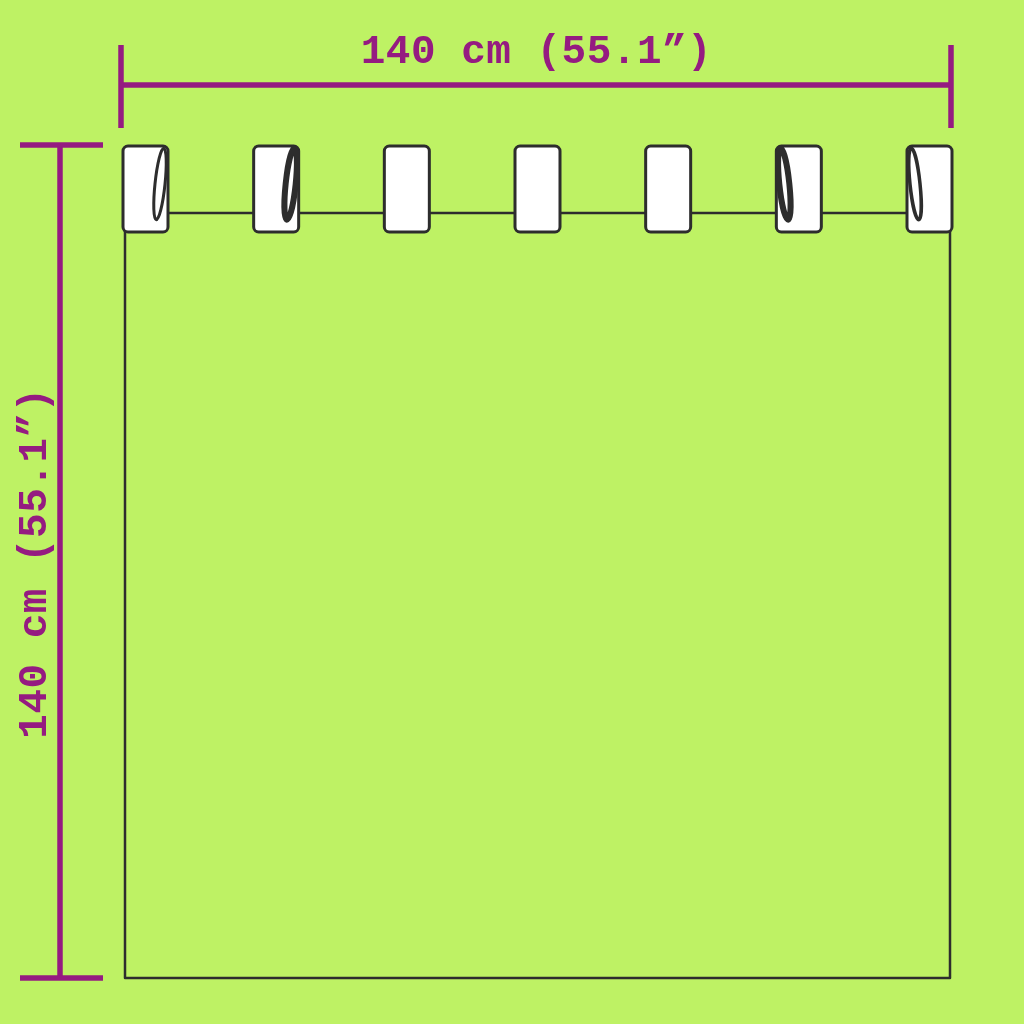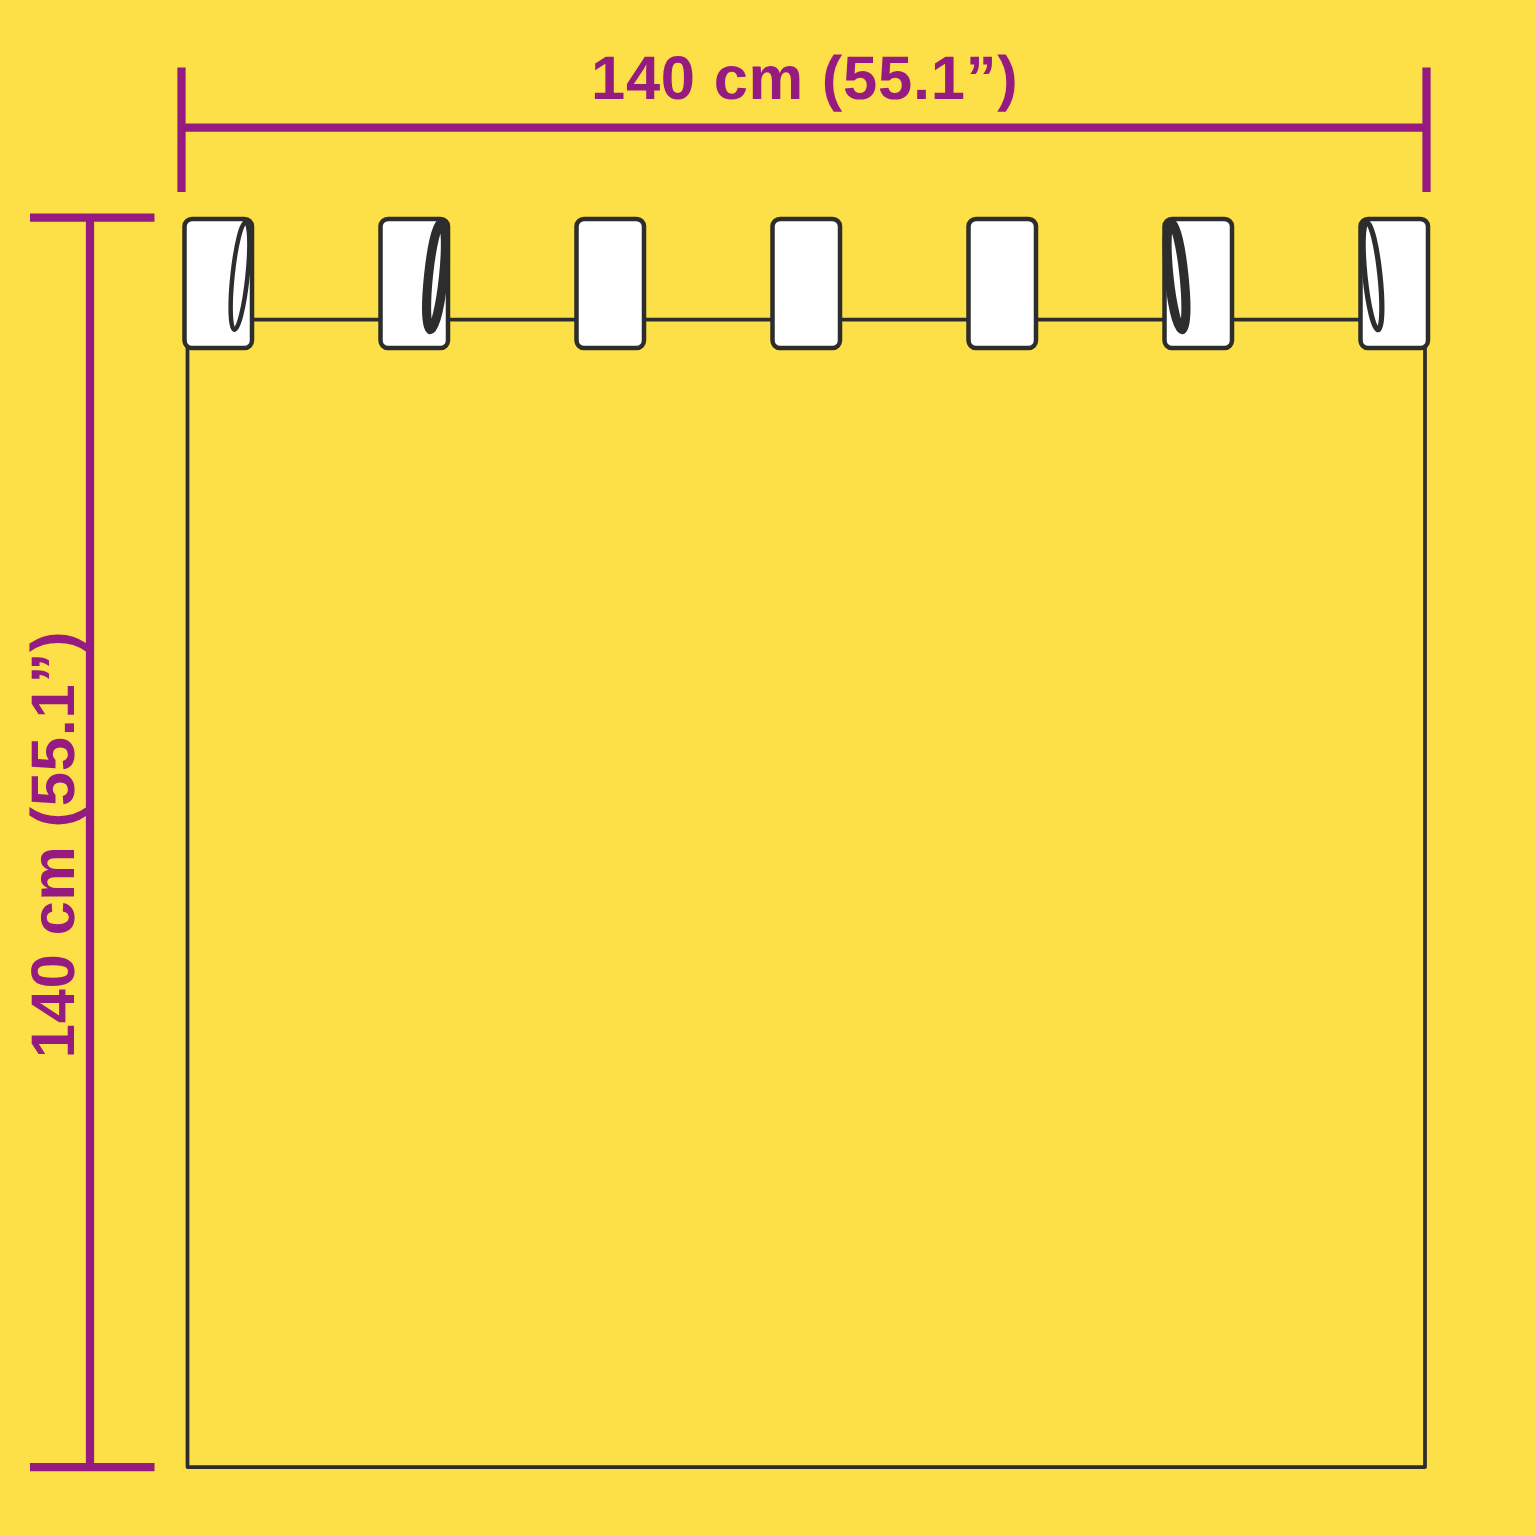--- a/index.html
+++ b/index.html
@@ -1,19 +1,19 @@
 <!DOCTYPE html>
 <html style="--dim: #951b81; --ink: #2d2d2d;"><head>
 <meta charset="utf-8">
 <style>
   html,body{margin:0;padding:0;background:#ffffff;}
   body{width:1024px;height:1024px;overflow:hidden;}
   .stage{
-    position:relative;width:1024px;height:1024px;background:#fde047;
-    font-family:Liberation Sans, sans-serif;
+    position:relative;width:1024px;height:1024px;background:#bef264;
+    font-family:Liberation Mono, monospace;
   }
   .drawing{position:absolute;left:0;top:0;width:1024px;height:1024px;}
   
   .panel-stroke{fill:none;stroke:var(--ink,#2d2d2d);stroke-width:2.5;stroke-linejoin:round;}
   .tab{fill:#ffffff;stroke:var(--ink,#2d2d2d);stroke-width:3;}
   .fold{fill:none;stroke:var(--ink,#2d2d2d);}
   
   .dim-line{stroke:var(--dim,#951b81);stroke-width:5.5;stroke-linecap:butt;}
   
   .dim-label{

